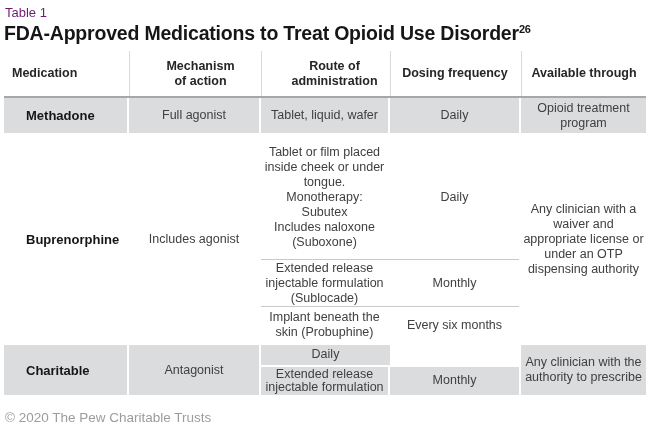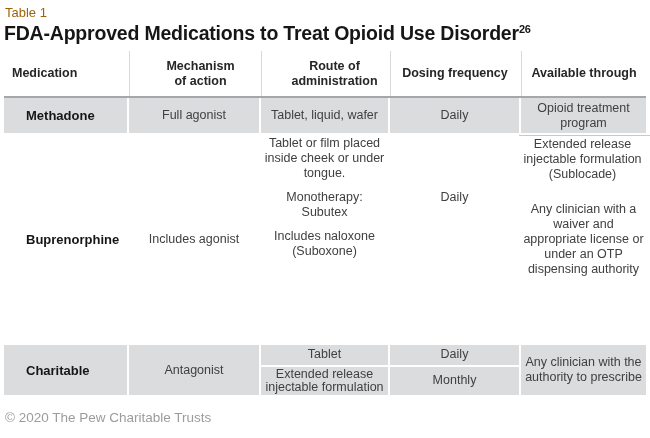--- a/index.html
+++ b/index.html
@@ -1,21 +1,21 @@
 <!DOCTYPE html>
 <html><head>
 <meta charset="utf-8">
 <style>
   * { box-sizing: border-box; margin: 0; padding: 0; }
   html, body { width: 650px; height: 438px; background: #ffffff; overflow: hidden; }
   body { font-family: "Liberation Sans", sans-serif; color: #404040; }
 
   .page { width: 650px; height: 438px; position: relative; }
 
-  .table-label { margin: 5px 0 0 5px; font-size: 13px; color: #a16207; }
+  .table-label { margin: 5px 0 0 5px; font-size: 13px; color: #701a75; }
   .title { margin: 2px 0 0 4px; font-size: 19.5px; font-weight: bold; color: #161616; letter-spacing: -0.2px; }
   .title sup { font-size: 11px; }
 
   
   .c1 { width: 123px; } .c2 { width: 130px; padding-left: 12px; } .c3 { width: 127px; padding-left: 19px; }
   .c4 { width: 129px; } .c5 { width: 125px; }
 
   .tbl { margin: 0 4px; }
 
   .header-row { display: flex; gap: 2px; height: 47px; margin-top: 6px;
@@ -32,31 +32,31 @@
   .cell { background: #dbdcde; display: flex; align-items: center; justify-content: center;
           text-align: center; font-size: 12.5px; line-height: 15px; color: #404040;
           padding: 1px 2px; }
   .cell.med { justify-content: flex-start; text-align: left; padding-left: 22px;
               font-weight: bold; font-size: 13px; color: #161616; }
 
   .methadone-row { height: 35px; }
 
   .bup-row { height: 208px; margin-top: 2px; }
   .bup-row .cell { background: transparent; }
-  .bup-middle { width: 258px; display: flex; flex-direction: row; }
+  .bup-middle { width: 258px; display: flex; flex-direction: column; }
   .bup-sub { display: flex; }
   .bup-sub .route { width: 127px; display: flex; flex-direction: column;
                     justify-content: center; align-items: center; text-align: center;
                     font-size: 12.5px; line-height: 15px; padding: 1px 2px; }
   .bup-sub .dosing { width: 129px; margin-left: 2px; display: flex; align-items: center;
                      justify-content: center; text-align: center; font-size: 12.5px; }
   .bup-sub-a { height: 124px; }
   .bup-sub-b { height: 47px; border-top: 1px solid #c9c9c9; }
   .bup-sub-c { height: 37px; border-top: 1px solid #c9c9c9; }
-  .route p + p { margin-top: 9px; }
+  .route p + p { }
 
   .nal-row { height: 50px; margin-top: 2px; line-height: 14px; }
   .nal-middle { width: 258px; display: flex; flex-direction: column; gap: 2px; }
   .nal-sub { display: flex; gap: 2px; }
   .nal-sub-1 { height: 20px; }
   .nal-sub-2 { height: 28px; }
   .nal-sub .cell { line-height: 13.5px; }
 
   .footer { margin: 15px 0 0 5px; font-size: 13.5px; color: #9c9c9c; }
 </style>
@@ -103,32 +103,34 @@
           </div>
           <div class="dosing">Daily</div>
         </div>
         <div class="bup-sub bup-sub-b">
           <div class="route">
             <p>Extended release injectable formulation (Sublocade)</p>
           </div>
           <div class="dosing">Monthly</div>
         </div>
         <div class="bup-sub bup-sub-c">
+          <div class="route">
+            <p>Implant beneath the skin (Probuphine)</p>
+          </div>
           <div class="dosing">Every six months</div>
         </div>
       </div>
       <div class="cell c5">Any clinician with a waiver and appropriate license or under an OTP dispensing authority</div>
     </div>
 
     <div class="row nal-row">
       <div class="cell med c1">Charitable</div>
       <div class="cell c2">Antagonist</div>
       <div class="nal-middle">
         <div class="nal-sub nal-sub-1">
-          <div class="cell c3">Tablet</div>
           <div class="cell c4">Daily</div>
         </div>
         <div class="nal-sub nal-sub-2">
           <div class="cell c3">Extended release injectable formulation</div>
           <div class="cell c4">Monthly</div>
         </div>
       </div>
       <div class="cell c5">Any clinician with the authority to prescribe</div>
     </div>
 

